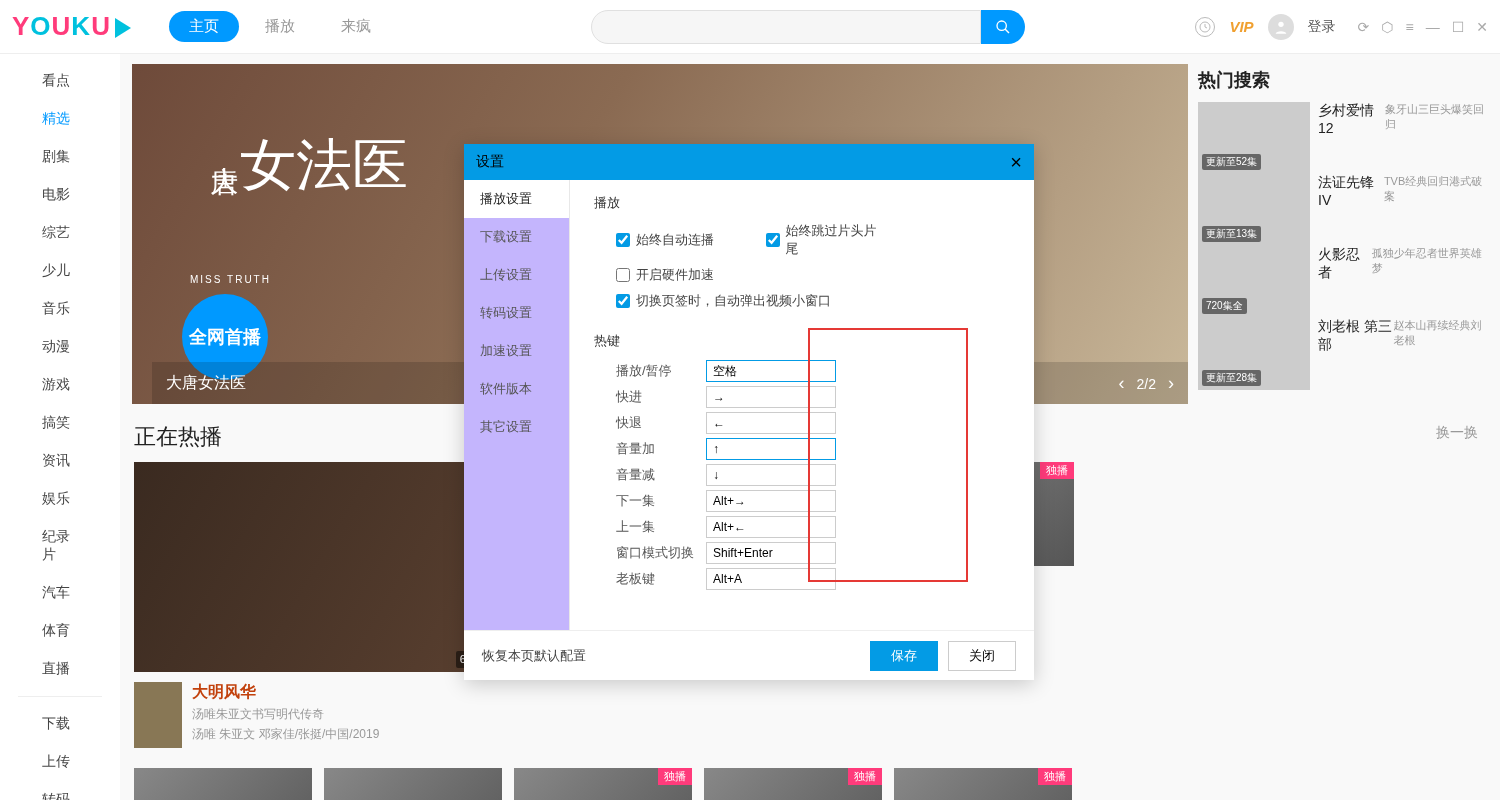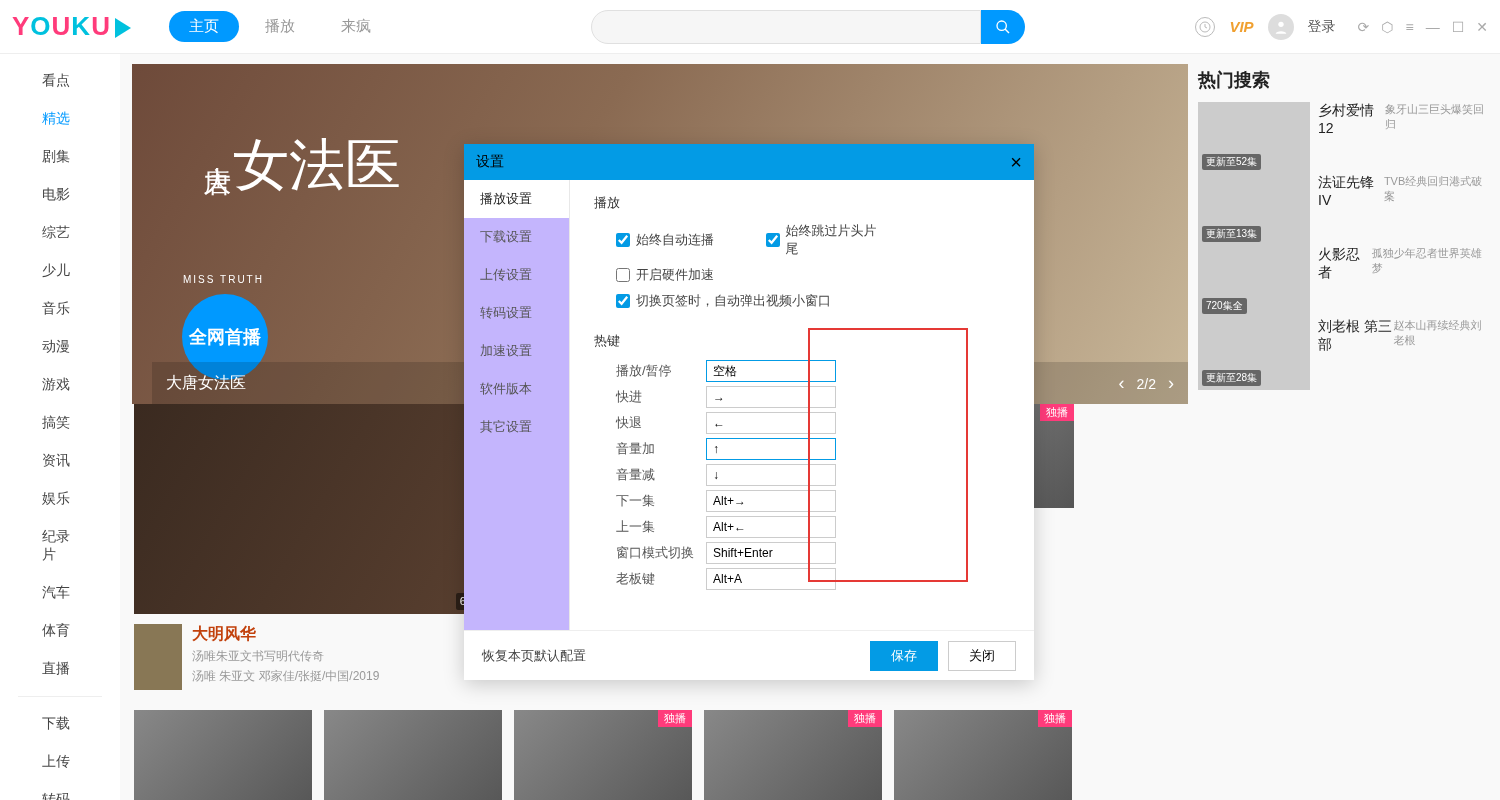--- a/index.html
+++ b/index.html
@@ -22,21 +22,21 @@
 .win-ctrl{display:flex;gap:12px;margin-left:8px}
 .win-ctrl span{cursor:pointer;font-size:14px;color:#aaa}
 .main{display:flex;height:calc(100% - 54px)}
 .sidebar{width:120px;background:#fff;padding:8px 18px;overflow:hidden}
 .side-item{padding:10px 24px;font-size:14px;color:#444;cursor:pointer}
 .side-item.active{color:#0099ff}
 .side-divider{border-top:1px solid #eee;margin:8px 0}
 .content{flex:1;overflow:hidden;position:relative}
 .hero{margin:10px 12px 0 12px;display:flex;gap:10px}
 .hero-main{flex:1;height:340px;background:linear-gradient(120deg,#6e4a3a,#8a6a52 40%,#c9b89a);position:relative;color:#fff}
-.hero-title{position:absolute;left:101px;top:70px;font-size:44px;line-height:1.1;writing-mode:horizontal-tb}
+.hero-title{position:absolute;left:108px;top:70px;font-size:44px;line-height:1.1;writing-mode:horizontal-tb}
 .hero-title .big{font-size:56px;display:inline-block}
 .hero-badge{position:absolute;left:50px;top:230px;width:86px;height:86px;background:#0099ff;border-radius:50%;display:flex;align-items:center;justify-content:center;flex-direction:column;color:#fff;font-size:18px;font-weight:700}
 .hero-caption{position:absolute;left:20px;bottom:0;right:0;height:42px;background:rgba(0,0,0,.15);display:flex;align-items:center;padding:0 14px;font-size:16px}
 .hero-pager{position:absolute;right:14px;bottom:10px;display:flex;align-items:center;gap:12px;color:#fff;font-size:14px}
 .pager-arrow{cursor:pointer;font-size:18px}
 .hero-side{width:290px;display:flex;flex-direction:column;gap:6px}
 .side-search-title{font-size:18px;font-weight:700;padding:4px 0;color:#222}
 .hs-item{display:flex;gap:8px;height:72px}
 .hs-img{width:112px;height:72px;background:#ccc;position:relative}
 .hs-img .tag{position:absolute;left:4px;bottom:4px;font-size:10px;color:#fff;background:rgba(0,0,0,.5);padding:1px 4px;border-radius:2px}
@@ -213,20 +213,24 @@
                 <span class="tag">更新至28集</span>
               </div>
               <div class="hs-text">
                 <span class="t">刘老根 第三部</span>
                 <span class="d">赵本山再续经典刘老根</span>
               </div>
             </div>
           </div>
       </div>
     </div>
+    <div style="display:flex;align-items:center">
+        <div class="section-title">正在热播</div>
+        <span class="refresh" style="margin-left:auto">换一换</span>
+      </div>
     <div class="grid">
       <div class="card big">
         <div class="thumb" style="background:linear-gradient(120deg,#3a2a20,#5a4030)">
             <span class="eps">64集全</span>
           </div>
         <div class="big-info">
           <div class="poster"></div>
           <div class="meta">
             <div class="ti">大明风华</div>
             <div class="de">汤唯朱亚文书写明代传奇</div>

